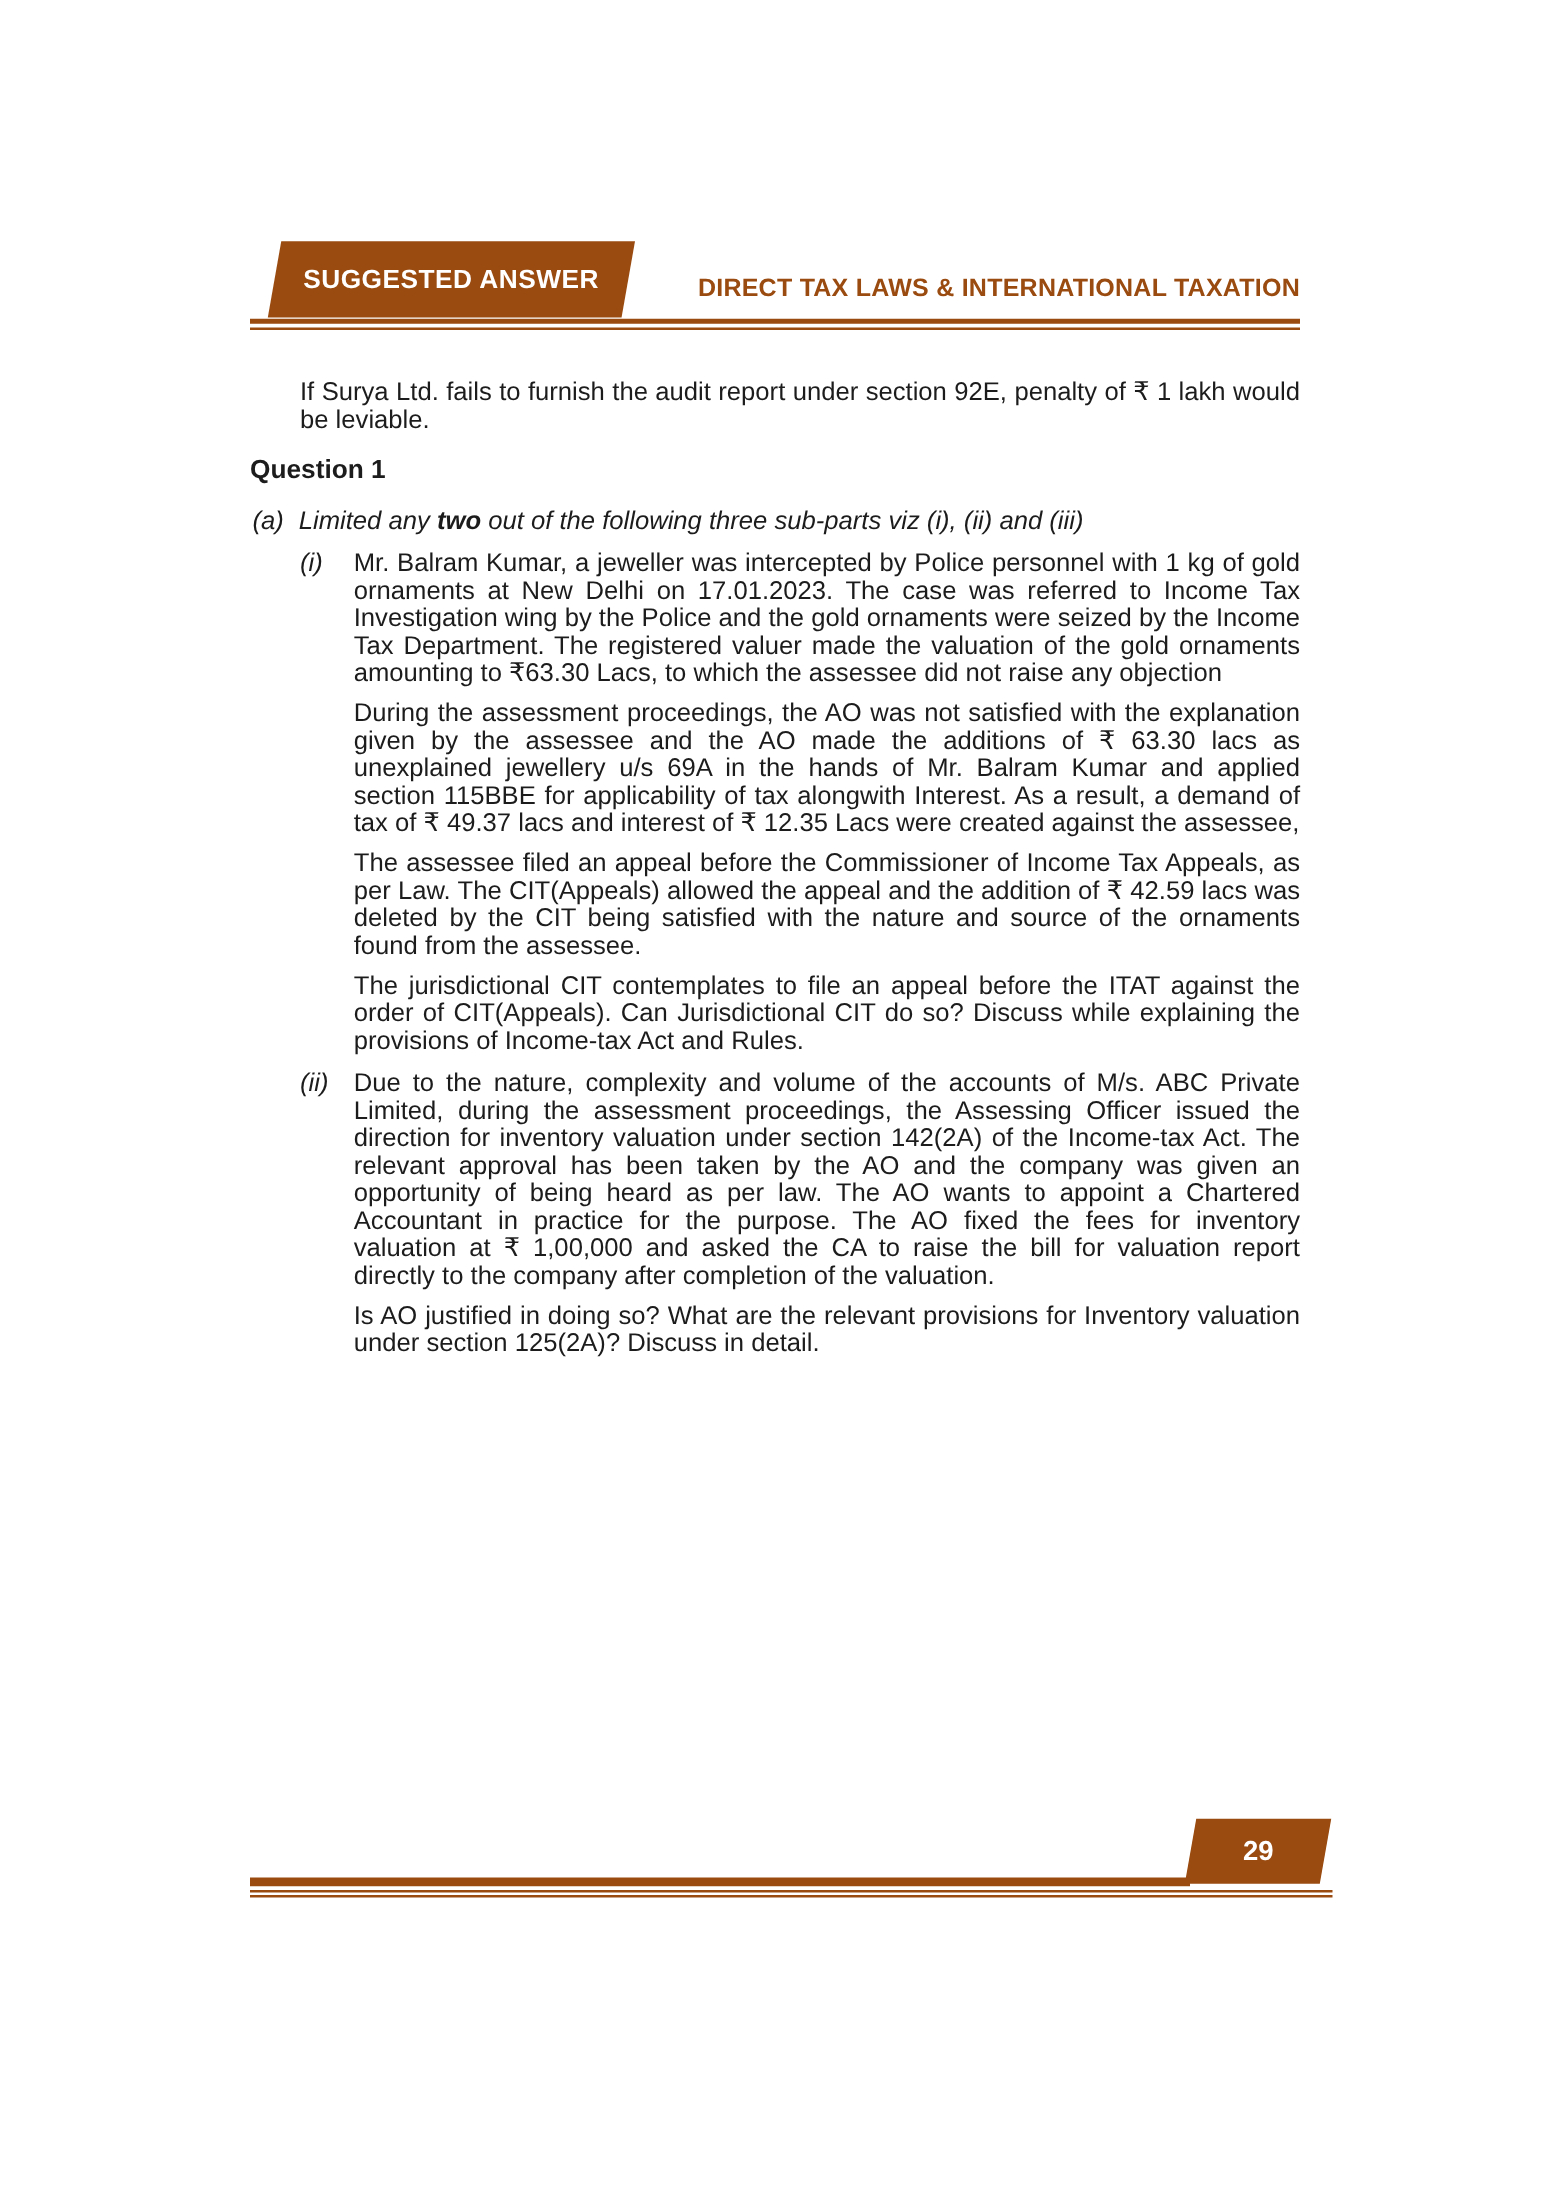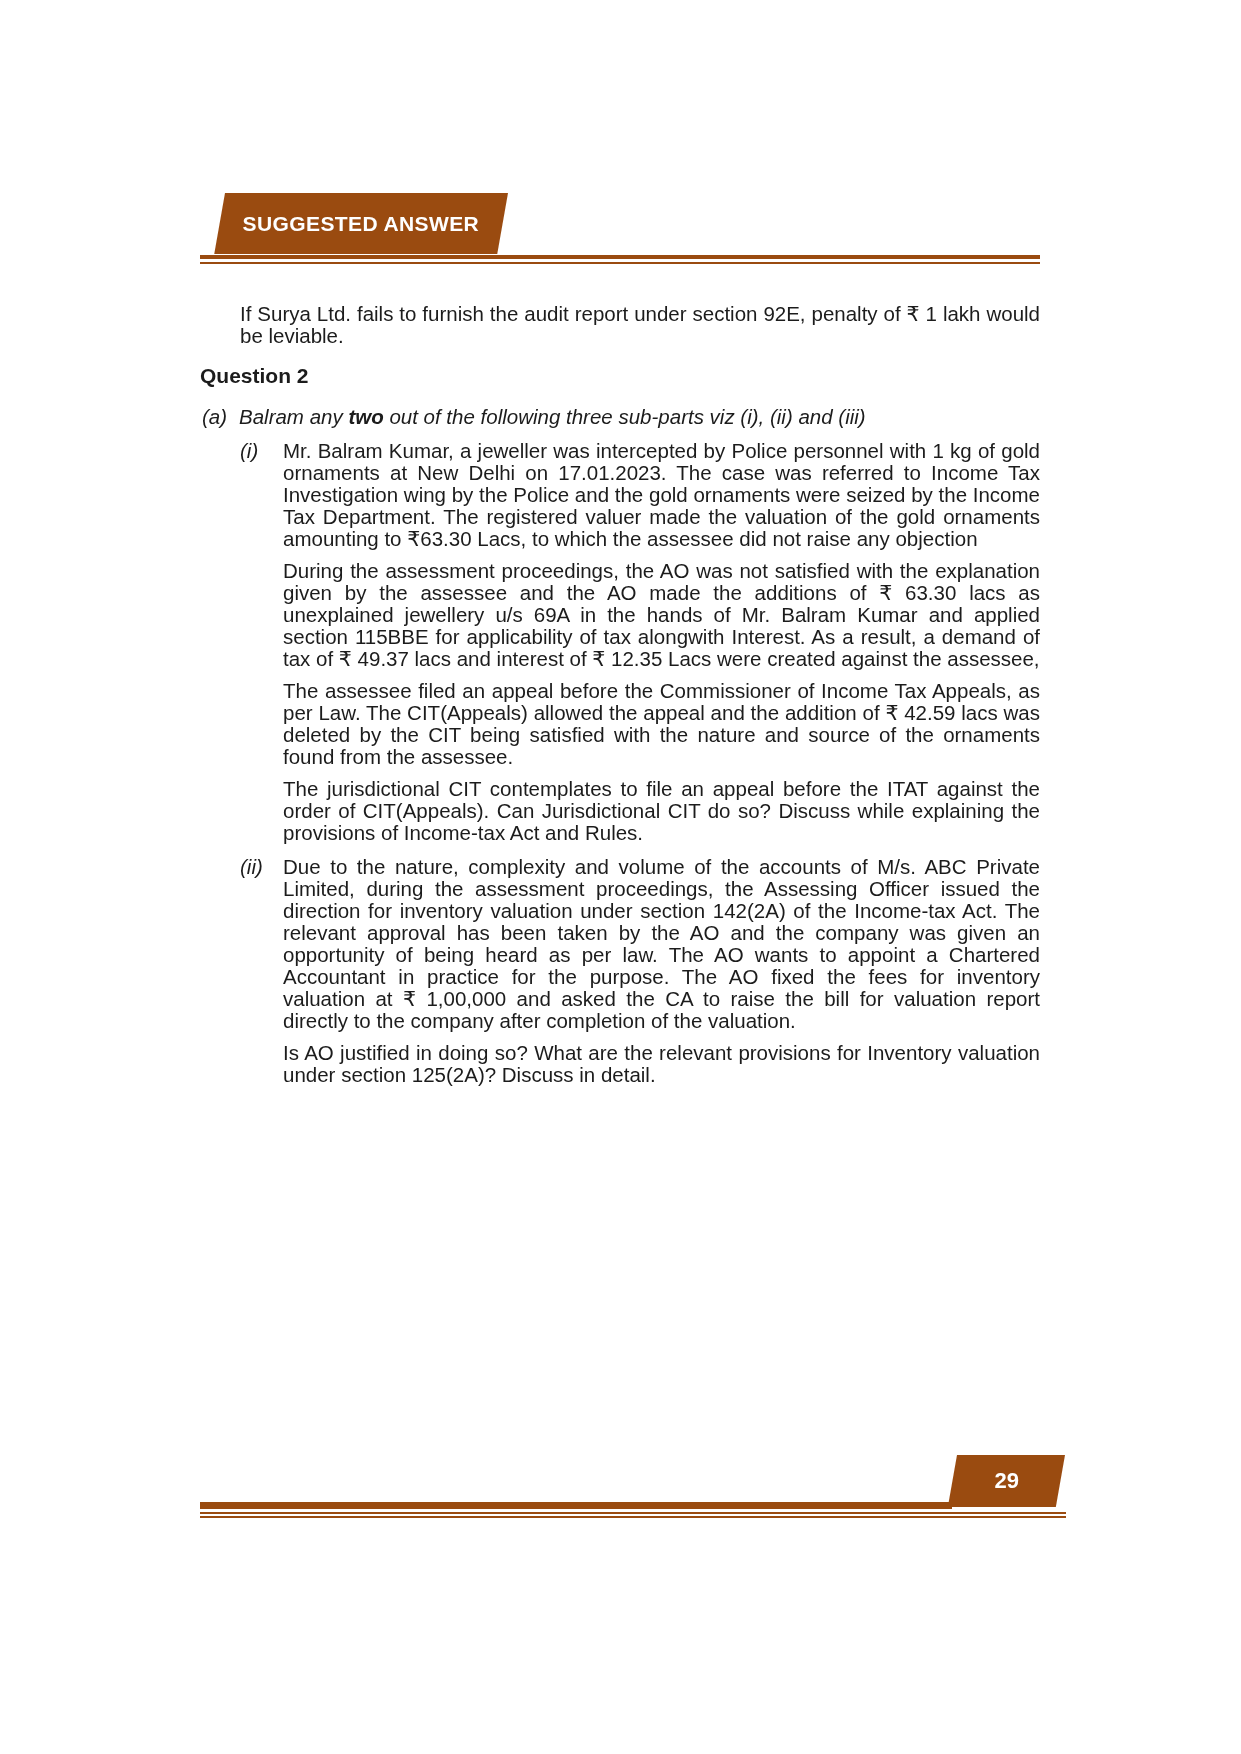--- a/index.html
+++ b/index.html
@@ -67,32 +67,33 @@
   .fr-thin2{position:absolute;left:200px;top:1516px;width:866px;height:2px;background:var(--brown);}
 </style>
 </head>
 <body>
 
 <div class="page">
 
   <div class="banner">
     <span class="banner-label">SUGGESTED ANSWER</span>
   </div>
+  <div class="doc-title">DIRECT TAX LAWS &amp; INTERNATIONAL TAXATION</div>
   <div class="hr-thick"></div>
   <div class="hr-thin"></div>
 
   <div class="content">
 
     <div class="intro">If Surya Ltd. fails to furnish the audit report under section 92E, penalty of ₹ 1 lakh would be leviable.</div>
 
-    <div class="q-heading">Question 2</div>
+    <div class="q-heading">Question 1</div>
 
     <div class="part-row">
       <div class="part-label">(a)</div>
-      <div class="part-text"><span>Balram any </span><span class="bold">two</span><span> out of the following three sub-parts viz (i), (ii) and (iii)</span></div>
+      <div class="part-text"><span>Limited any </span><span class="bold">two</span><span> out of the following three sub-parts viz (i), (ii) and (iii)</span></div>
     </div>
 
     <div class="subparts">
 
       <div class="subpart">
         <div class="sp-label">(i)</div>
         <div class="sp-body">
           <div class="para">Mr. Balram Kumar, a jeweller was intercepted by Police personnel with 1 kg of gold ornaments at New Delhi on 17.01.2023. The case was referred to Income Tax Investigation wing by the Police and the gold ornaments were seized by the Income Tax Department. The registered valuer made the valuation of the gold ornaments amounting to ₹63.30 Lacs, to which the assessee did not raise any objection</div>
           <div class="para">During the assessment proceedings, the AO was not satisfied with the explanation given by the assessee and the AO made the additions of ₹ 63.30 lacs as unexplained jewellery u/s 69A in the hands of Mr. Balram Kumar and applied section 115BBE for applicability of tax alongwith Interest. As a result, a demand of tax of ₹ 49.37 lacs and interest of ₹ 12.35 Lacs were created against the assessee,</div>
           <div class="para">The assessee filed an appeal before the Commissioner of Income Tax Appeals, as per Law. The CIT(Appeals) allowed the appeal and the addition of ₹ 42.59 lacs was deleted by the CIT being satisfied with the nature and source of the ornaments found from the assessee.</div>

